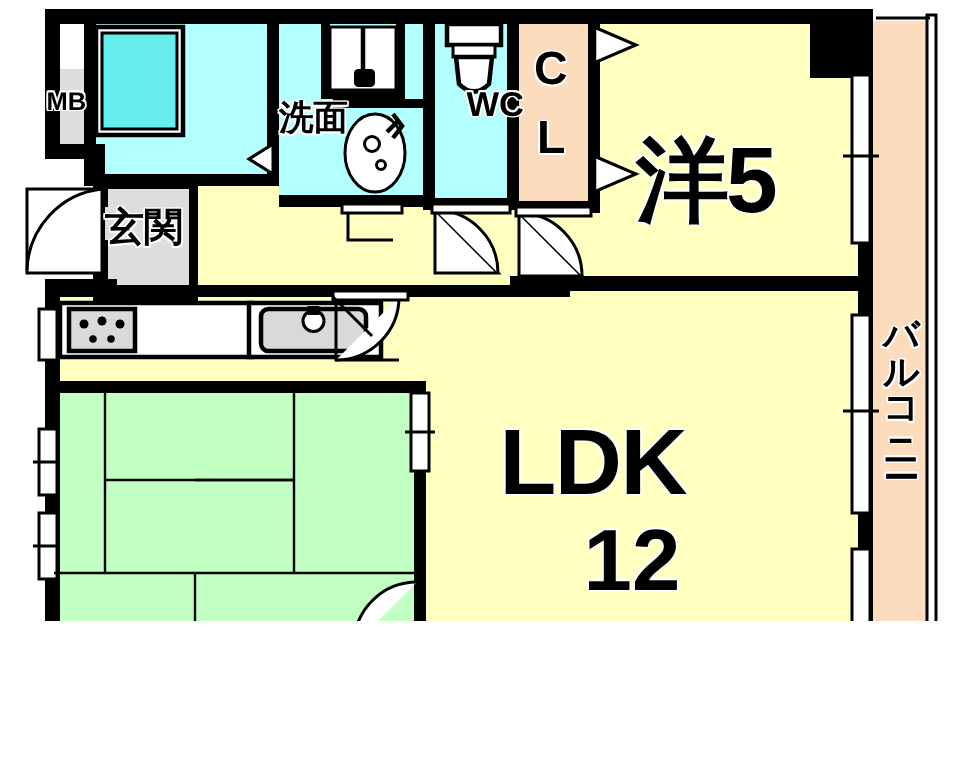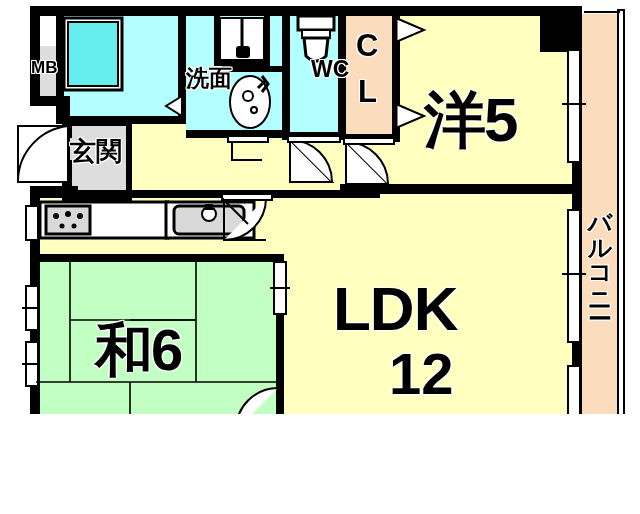--- a/index.html
+++ b/index.html
@@ -228,17 +228,16 @@
 
   <div class="lbl" style="left:31px; top:58px;  font-size:17px;">MB</div>
   <div class="lbl" style="left:186px;top:63px;  font-size:23px;">洗面</div>
   <div class="lbl" style="left:290px;top:56px;  font-size:23px;margin-left:21px;">WC</div>
   <div class="lbl" style="left:356px;top:28px;  font-size:31px;">C</div>
   <div class="lbl" style="left:358px;top:74px;  font-size:31px;">L</div>
   <div class="lbl" style="left:424px;top:55px;  font-size:62px; letter-spacing:-2px;margin-top:23px;">洋5</div>
   <div class="lbl" style="left:333px;top:273px; font-size:62px; letter-spacing:-1px;">LDK</div>
   <div class="lbl" style="left:70px; top:134px; font-size:26px;">玄関</div>
   <div class="lbl" style="left:389px;top:340px; font-size:58px;">12</div>
-  <div class="lbl" style="left:95px; top:312px; font-size:58px; letter-spacing:-2px;">和6</div>
   <div class="lbl" style="left:224px;top:452px; font-size:32px;">押</div>
   <div class="lbl vert" style="left:584px;top:196px; font-size:24px;">バルコニー</div>
 
 </div>
 
 </body></html>

